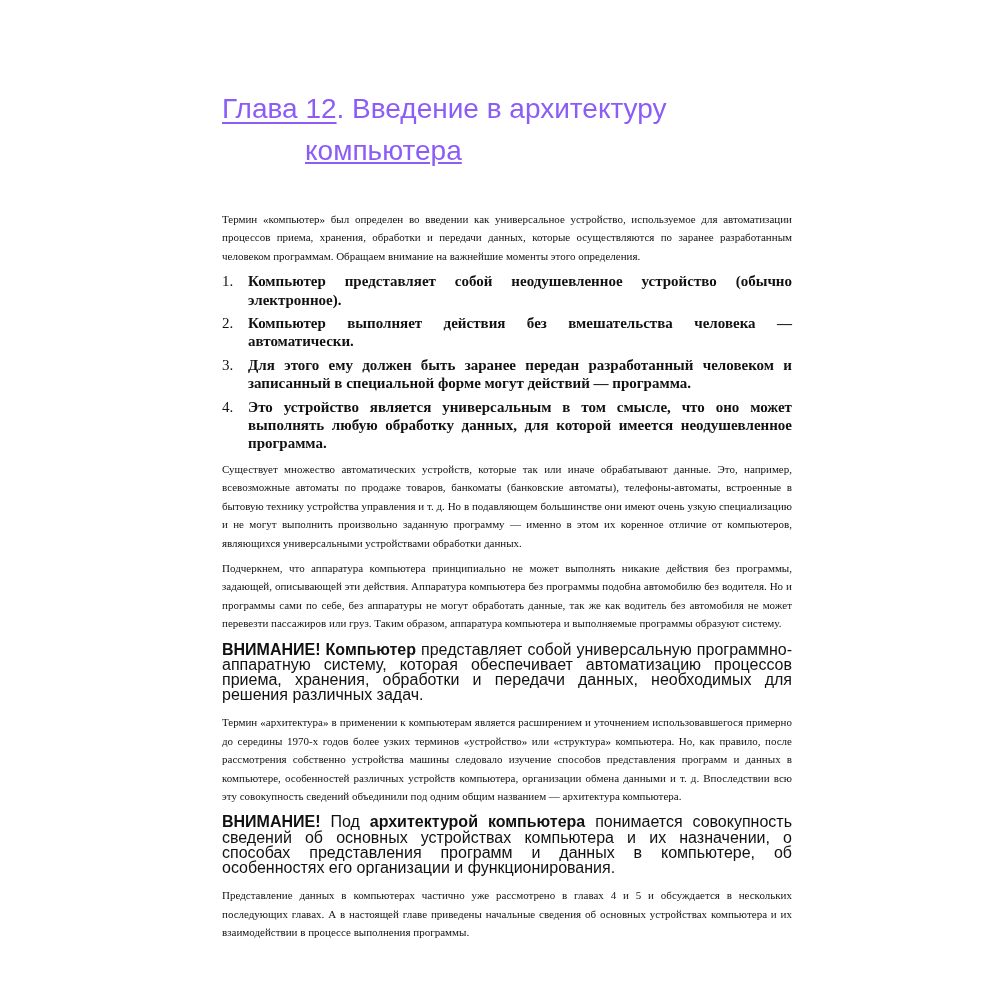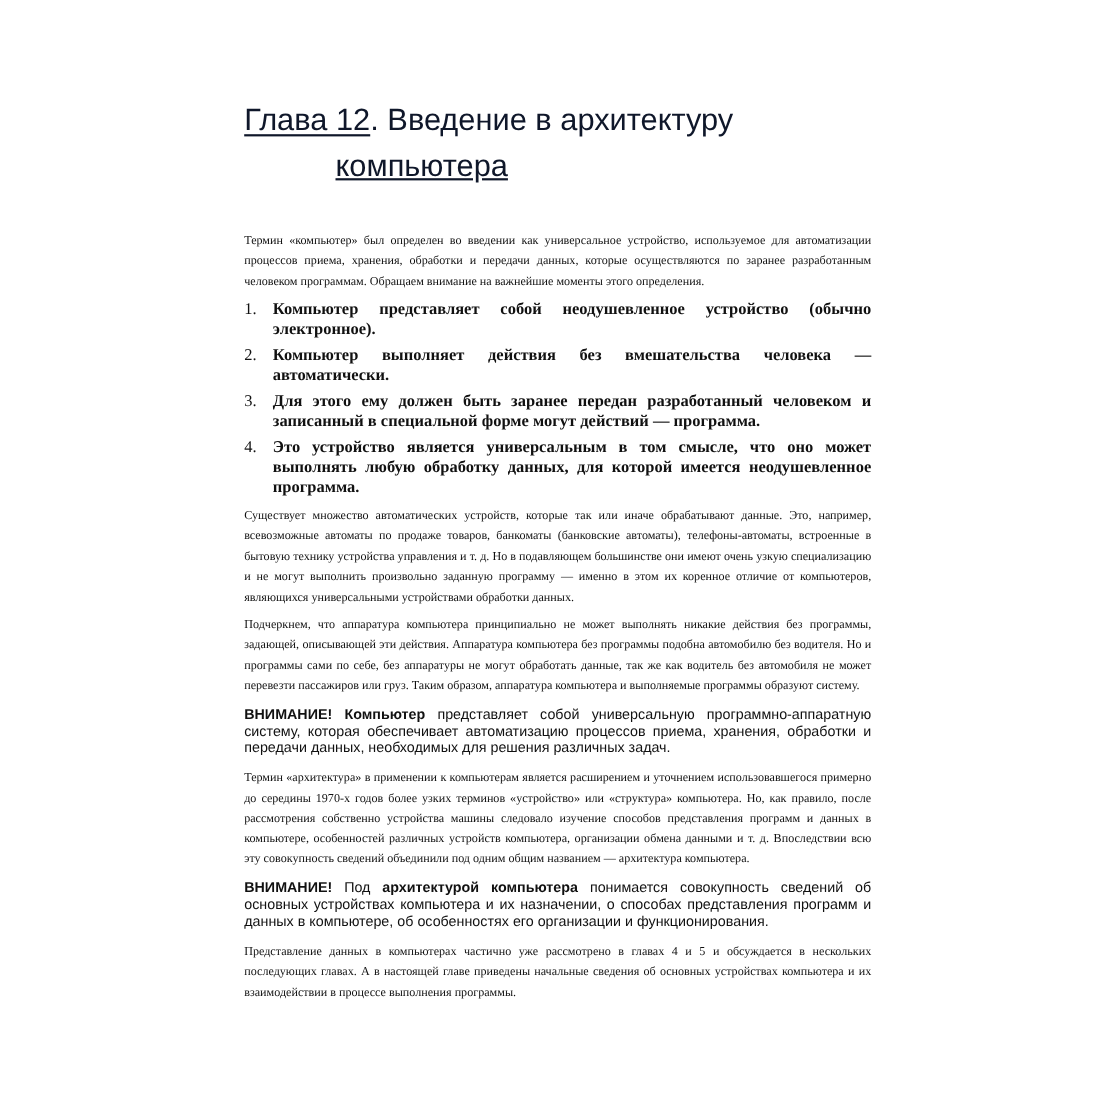--- a/index.html
+++ b/index.html
@@ -20,21 +20,21 @@
     top: 88px;
     width: 570px;
     color: #111111;
   }
   h1.chapter-title {
     font-family: "Liberation Sans", sans-serif;
     font-weight: 400;
     font-size: 28px;
     line-height: 42px;
     margin: 0 0 38px 0;
-    color: #0f172a;
+    color: #8b5cf6;
   }
   h1 .line1 { display: block; }
   h1 .line2 { display: block; margin-left: 83px; text-decoration: underline; }
   .chapter-num {
     text-decoration: underline;
     text-underline-offset: 4px;
   }
   p.body-para {
     font-family: "Liberation Serif", serif;
     font-size: 11px;
@@ -57,21 +57,21 @@
     flex: 0 0 26px;
   }
   .list-item .li-text {
     flex: 1 1 auto;
     text-align: justify;
     hyphens: auto;
     font-weight: bold;
   }
   p.attention {
     font-family: "Liberation Sans", sans-serif;
-    font-size: 13px;
+    font-size: 16px;
     line-height: 15.2px;
     text-align: justify;
     margin: 9px 0 11px 0;
     hyphens: auto;
   }
   p.attention b { font-weight: 700; }
 </style>
 </head>
 <body>
 

